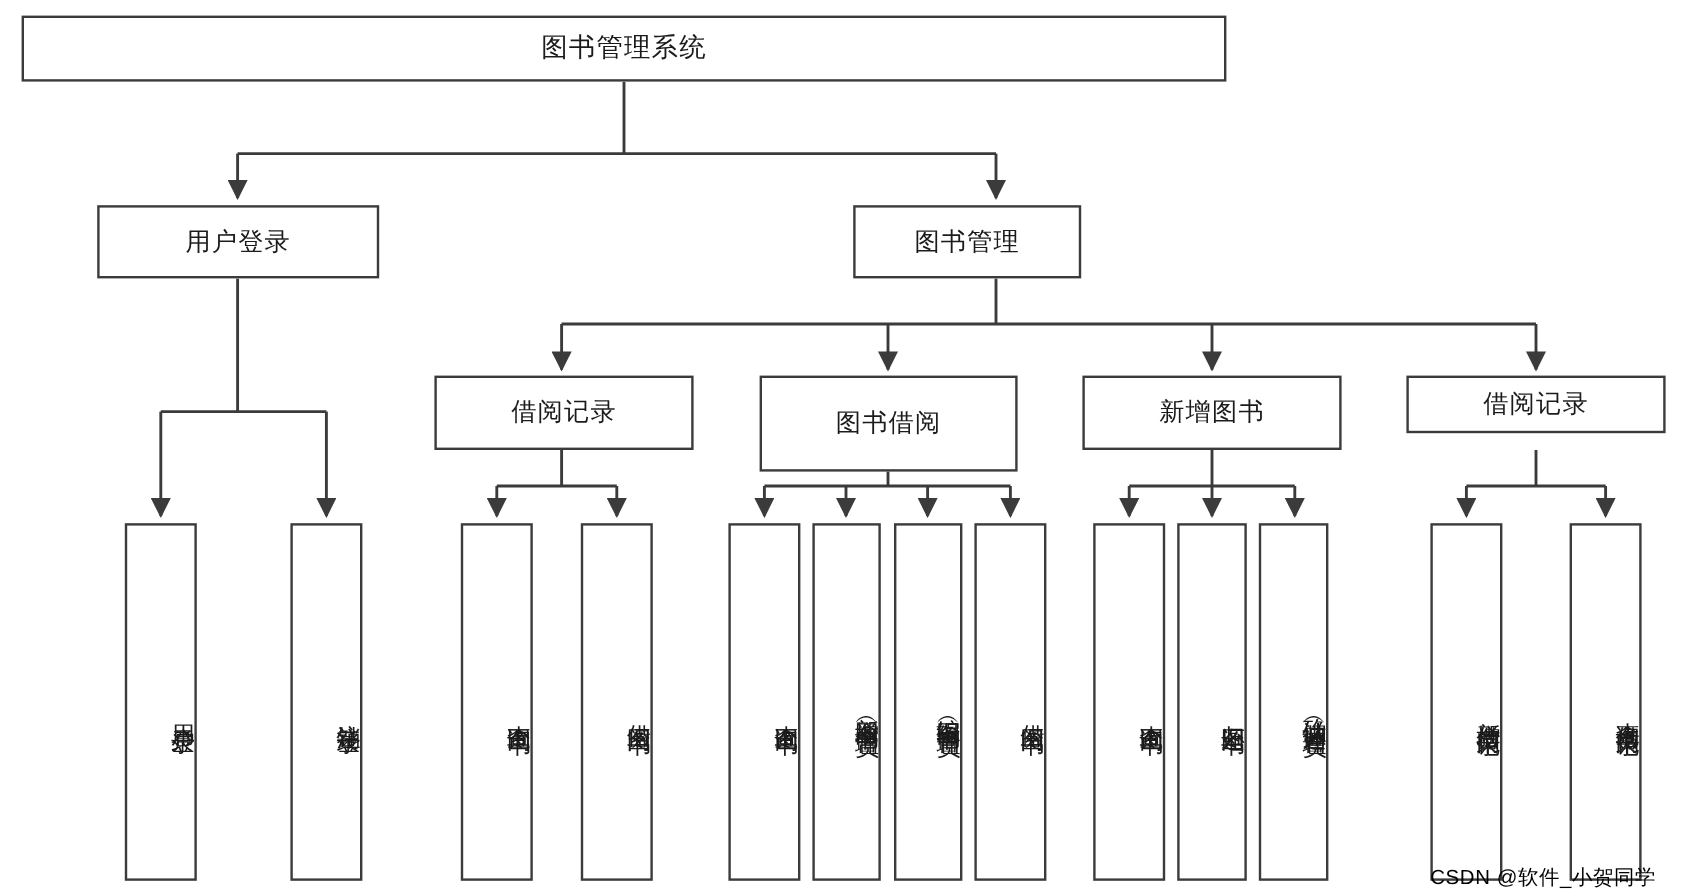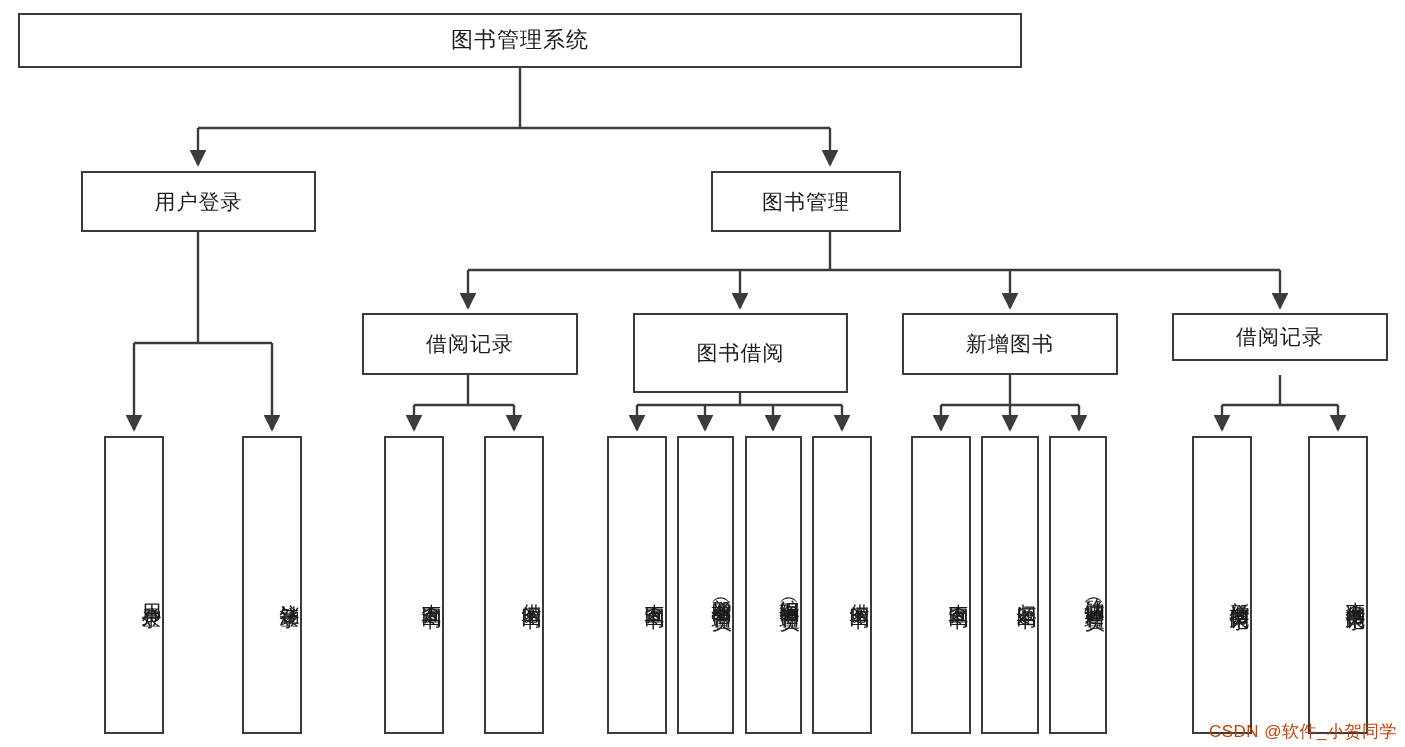--- a/index.html
+++ b/index.html
@@ -55,24 +55,24 @@
     font-size: 20px;
     line-height: 1.05;
     letter-spacing: 2px;
   }
   .node.vert .label {
     display: block;
     white-space: nowrap;
   }
   #watermark {
     position: absolute;
-    right: 8px;
+    right: 25px;
     bottom: 4px;
     font-size: 17px;
-    color: #c2410c;
+    color: #000000;
     letter-spacing: 0.5px;
     white-space: nowrap;
     user-select: none;
     text-align: center;
   }
 </style>
 </head>
 <body>
 
 <div id="canvas">

